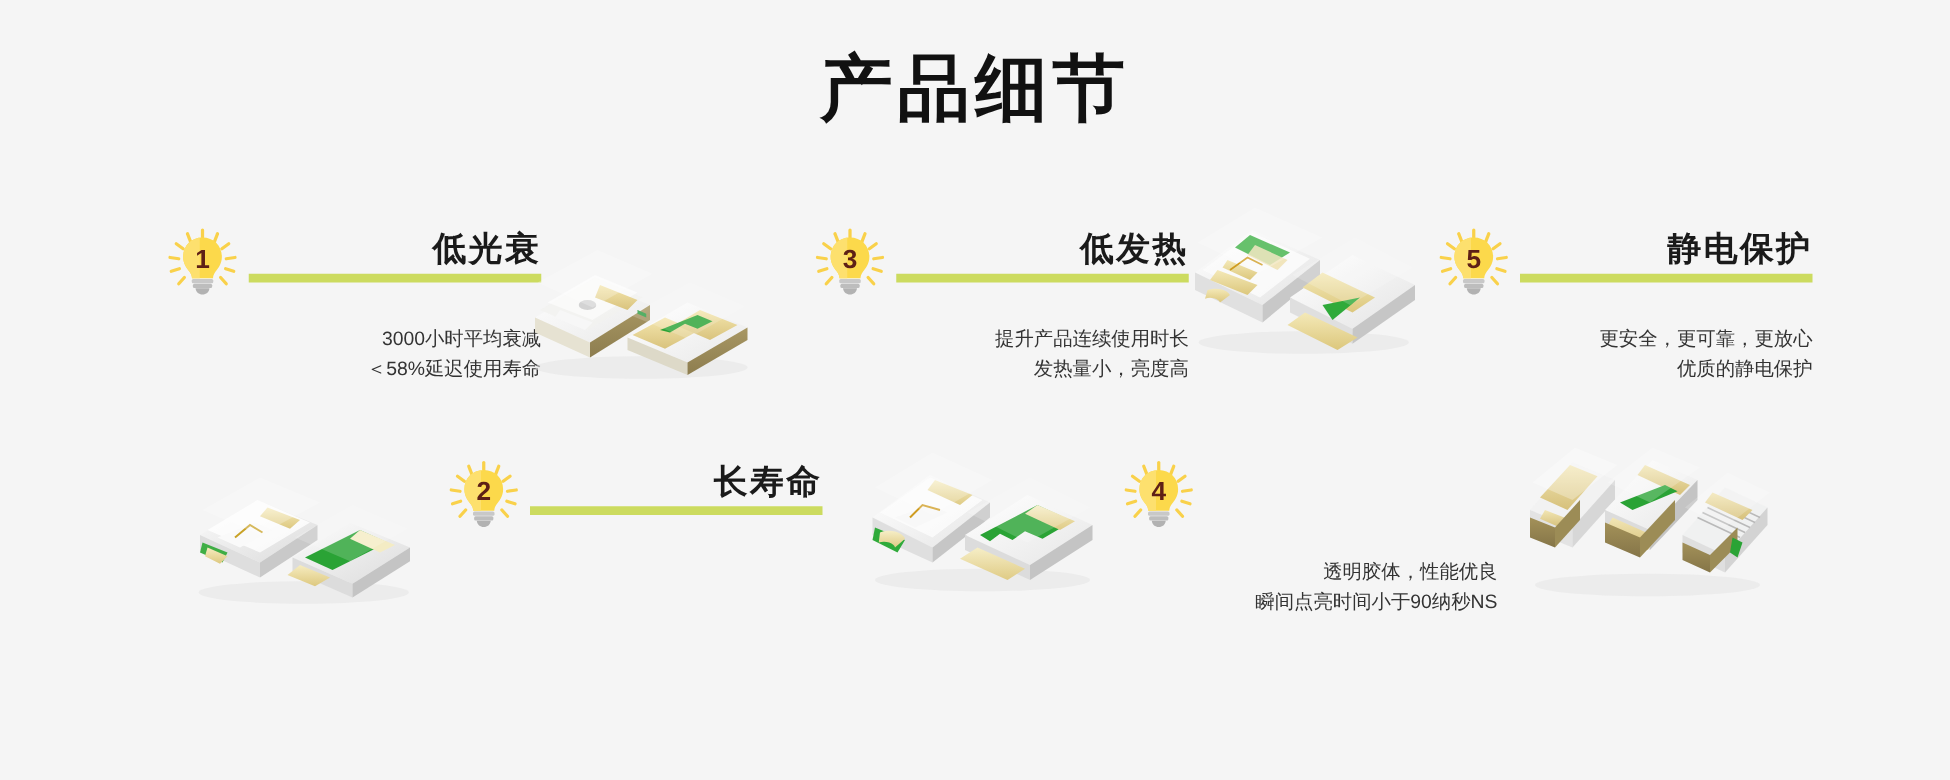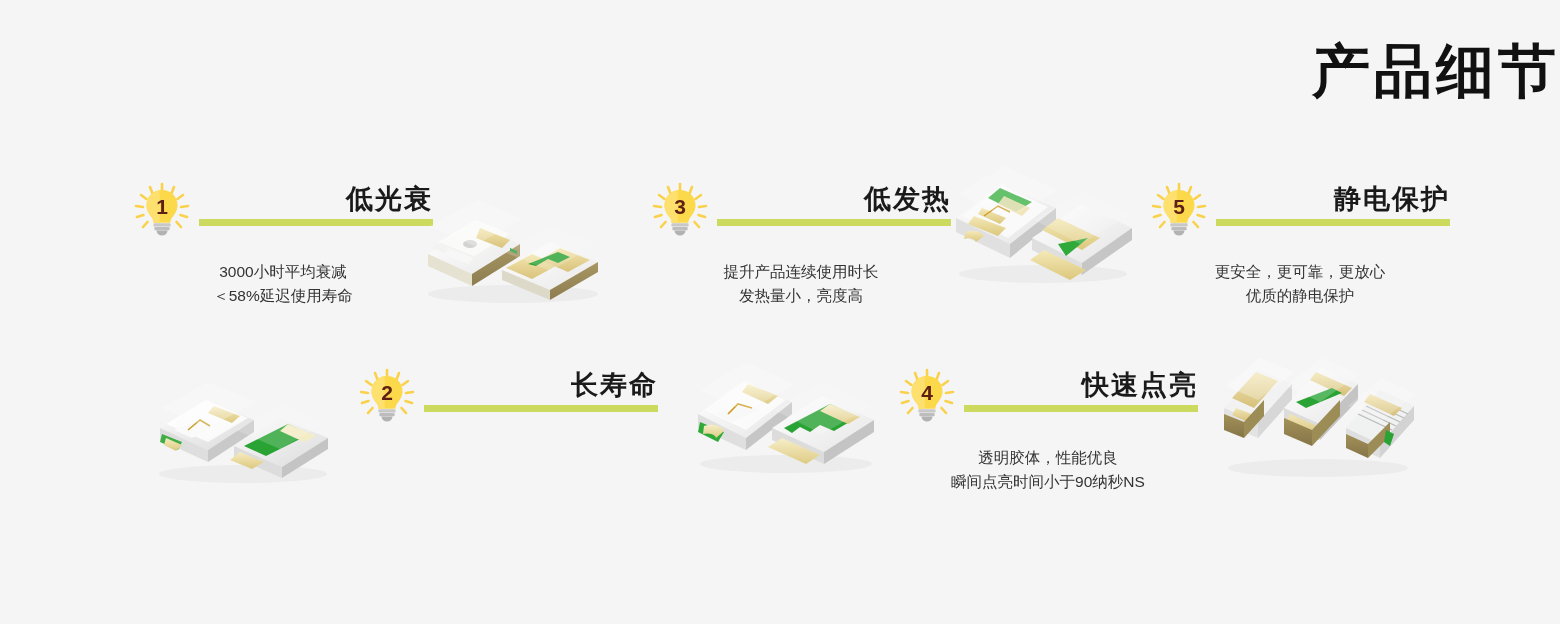--- a/index.html
+++ b/index.html
@@ -17,21 +17,21 @@
     height: 624px;
     background: #f5f5f5;
   }
 
   
   .page-title {
     position: absolute;
     left: 0;
     top: 42px;
     width: 1560px;
-    text-align: right;
+    text-align: center;
     font-size: 58px;
     font-weight: 700;
     letter-spacing: 4px;
     color: #111111;
     line-height: 1;
   }
 
   
   .feature {
     position: absolute;
@@ -66,21 +66,21 @@
     white-space: nowrap;
   }
   .rule {
     margin-top: 3px;
     width: 100%;
     height: 7px;
     background: #ccdb5f;
   }
   .feature-desc {
     margin-top: 16px;
-    text-align: center;
+    text-align: right;
     font-size: 15.5px;
     line-height: 24px;
     color: #333333;
     white-space: nowrap;
   }
   .feature-desc span { display: block; }
 
   
   .product {
     position: absolute;
@@ -229,24 +229,20 @@
             <line x1="48" y1="45" x2="43.5" y2="40"></line>
           </g>
           <path d="M29 8c-9 0-15.5 6.7-15.5 15.3 0 6.1 3.3 9.4 5.3 12.3 1.3 1.9 1.7 3.3 1.8 5.1h16.8c.1-1.8.5-3.2 1.8-5.1 2-2.9 5.3-6.2 5.3-12.3C44.5 14.7 38 8 29 8z" fill="#fcd94b"></path>
           <path d="M29 8c-9 0-15.5 6.7-15.5 15.3 0 6.1 3.3 9.4 5.3 12.3 1.3 1.9 1.7 3.3 1.8 5.1h6.2V8z" fill="#fde06e"></path>
           <rect x="20.4" y="41.2" width="17.2" height="3.4" rx="1.2" fill="#c8c8c8"></rect>
           <rect x="21.3" y="45" width="15.4" height="3.3" rx="1.2" fill="#bdbdbd"></rect>
           <path d="M23.4 48.6h11.2c-.5 3.2-2.6 5-5.6 5s-5.1-1.8-5.6-5z" fill="#b2b2b2"></path>
           <text x="29" y="32" font-family="'Liberation Sans', sans-serif" font-size="21" font-weight="700" fill="#5e2016" text-anchor="middle">4</text>
         </svg>
       </span>
-      <div class="head-right">
-        <div class="feature-title">快速点亮</div>
-        <div class="rule"></div>
-      </div>
     </div>
     <div class="feature-desc">
       <span>透明胶体，性能优良</span>
       <span>瞬间点亮时间小于90纳秒NS</span>
     </div>
   </div>
 
   <div class="feature" id="feature-5">
     <div class="feature-head">
       <span class="bulb">

